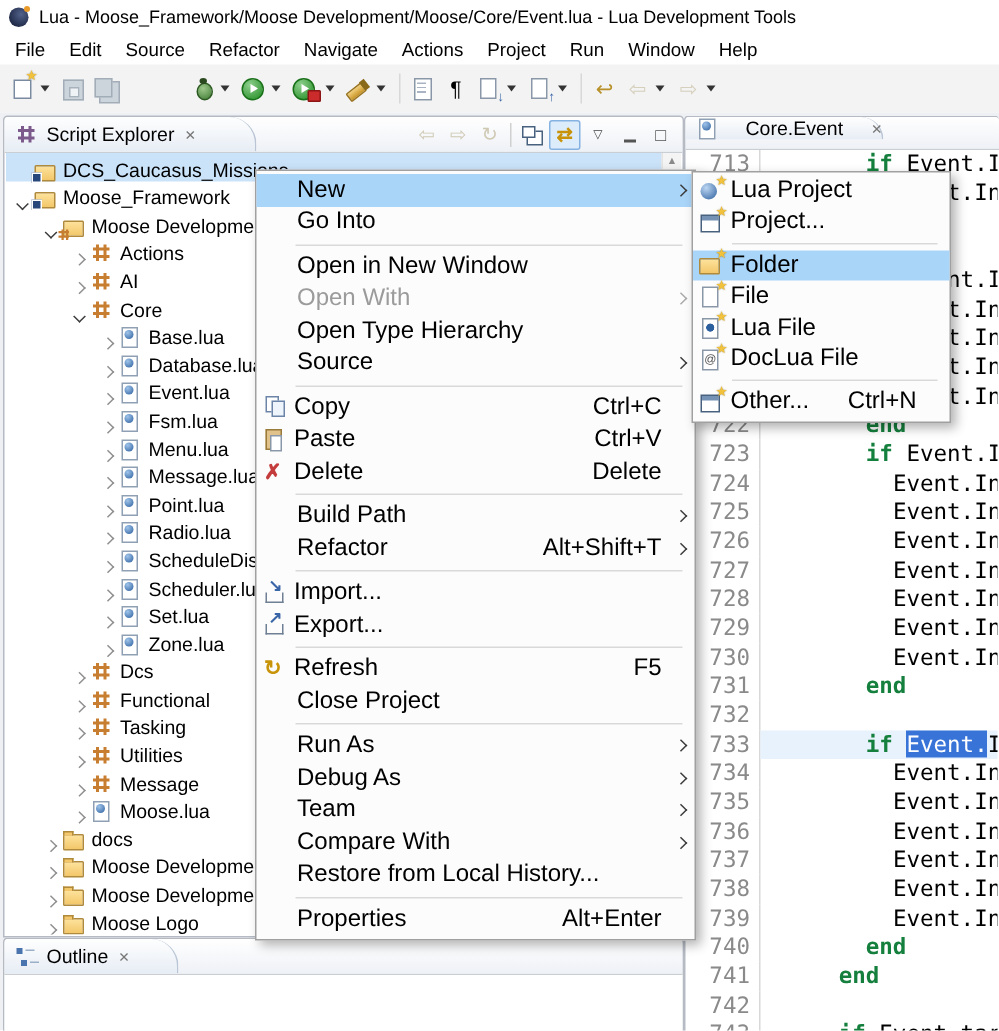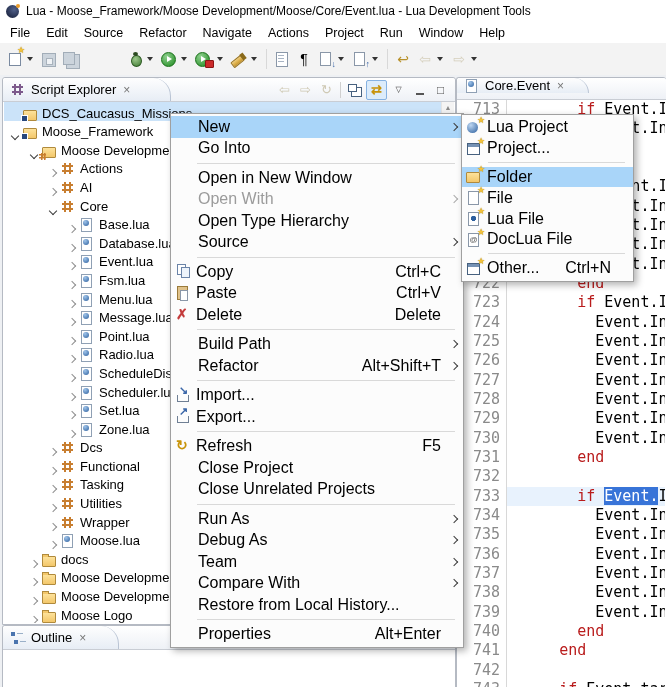--- a/index.html
+++ b/index.html
@@ -75,21 +75,21 @@
   
   #tree-scroll{position:absolute;right:1px;top:24px;bottom:1px;width:12px;background:#f4f4f4;border-left:1px solid #e4e4e4}
   #tree-scroll .arr{display:block;text-align:center;font-size:7px;color:#8a8a8a;padding-top:2px}
   #tree-scroll .thumb{position:absolute;left:1px;right:1px;top:14px;height:150px;background:#dcdcdc;border:1px solid #c6c6c6}
   
   #editor-body{position:absolute;left:1px;right:1px;top:22px;bottom:0;overflow:hidden;background:#fff;font-family:"DejaVu Sans Mono",monospace;font-size:15px;line-height:19.33px}
   .code-row{display:flex;height:19.33px;white-space:pre}
   .lnum{display:inline-block;width:34px;text-align:right;color:#8a8a8a;padding-right:6px;margin-left:8px;border-right:1px solid #d8d8d8;flex:0 0 auto}
   .lcode{flex:1;padding-left:16px;white-space:pre}
   .code-row.cur .lcode{background:#e8f2fd}
-  .kw{color:#b91c1c;font-weight:normal}
+  .kw{color:#15803d;font-weight:bold}
   .selsp{background:#3874d8;color:#fff}
   
   .menu{position:absolute;background:#fcfcfc;border:1px solid #a0a0a0;box-shadow:3px 3px 7px rgba(0,0,0,.3);padding:2px 0;font-size:16px}
   #cmenu{left:170px;top:113px;width:292px;z-index:50}
   #smenu{left:461px;top:114px;width:171px;z-index:60}
   .cm-item{display:flex;align-items:center;height:21.5px;padding:0 5px 0 4px}
   #smenu .cm-item{height:20.8px}
   .cm-item.hl{background:#a9d5f9}
   .cm-item.disabled{color:#9b9b9b}
   .cm-ico{width:18px;flex:0 0 auto;display:flex;justify-content:center;align-items:center;position:relative;height:16px}
@@ -372,21 +372,21 @@
             <i></i>
           </span>
           <span class="ti ti-package"></span>
           <span class="ti-label">Utilities</span>
         </div>
         <div class="tree-row" style="padding-left: 42px;">
           <span class="chev col">
             <i></i>
           </span>
           <span class="ti ti-package"></span>
-          <span class="ti-label">Wrapper</span>
+          <span class="ti-label">Message</span>
         </div>
         <div class="tree-row" style="padding-left: 42px;">
           <span class="chev col">
             <i></i>
           </span>
           <span class="ti ti-luafile"></span>
           <span class="ti-label">Moose.lua</span>
         </div>
         <div class="tree-row" style="padding-left: 23px;">
           <span class="chev col">
@@ -430,21 +430,21 @@
         <span class="ti ti-outline"></span>
         <span>Outline</span>
         <span class="tab-close">×</span>
       </div>
     </div>
     <div style="height:37px;background:#fff;"></div>
   </div>
 
   <div class="panel" id="editor-panel" style="left:456px;top:2px;width:209px;height:611px;border-right:none;border-bottom:none;">
     <div class="phead" style="height:21px;">
-      <div class="ptab" style="width:112px;height:15px;">
+      <div class="ptab" style="width:112px;height:15px;gap:12px;">
         <span class="ti ti-luafile"></span>
         <span>Core.Event</span>
         <span class="tab-close">×</span>
       </div>
     </div>
     <div id="editor-body">
         <div class="code-row"><span class="lnum">713</span><span class="lcode">      <span class="kw">if</span><span> Event.IniObjectCategory == Object.Category.UNIT </span></span></div>
         <div class="code-row"><span class="lnum">714</span><span class="lcode">        <span>Event.IniUnit = UNIT:FindByName( Event.IniDCSUnitName )</span></span></div>
         <div class="code-row"><span class="lnum">715</span><span class="lcode">      <span class="kw">end</span></span></div>
         <div class="code-row"><span class="lnum">716</span><span class="lcode"></span></div>
@@ -569,25 +569,20 @@
       <span class="cm-ico mic mic-refresh"></span>
       <span class="cm-label">Refresh</span>
       <span class="cm-accel">F5</span>
       <span class="cm-arrow"></span>
     </div>
     <div class="cm-item">
       <span class="cm-ico"></span>
       <span class="cm-label">Close Project</span>
       <span class="cm-arrow"></span>
     </div>
-    <div class="cm-item">
-      <span class="cm-ico"></span>
-      <span class="cm-label">Close Unrelated Projects</span>
-      <span class="cm-arrow"></span>
-    </div>
     <div class="cm-sep"></div>
     <div class="cm-item">
       <span class="cm-ico"></span>
       <span class="cm-label">Run As</span>
       <span class="cm-arrow">
         <i></i>
       </span>
     </div>
     <div class="cm-item">
       <span class="cm-ico"></span>

